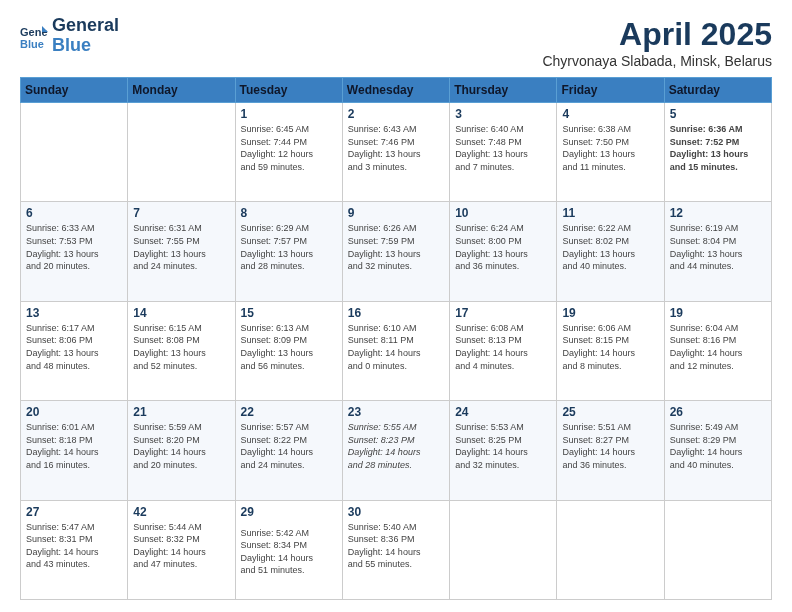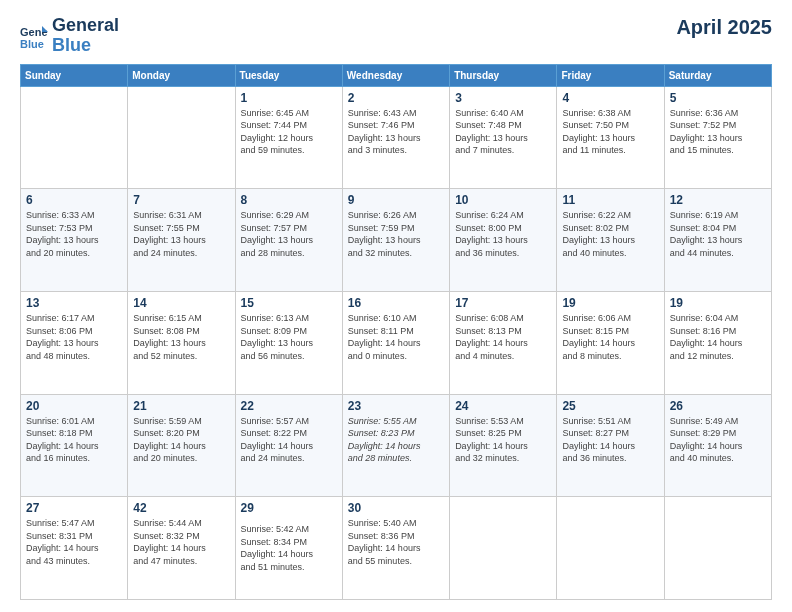--- a/index.html
+++ b/index.html
@@ -38,39 +38,39 @@
     }
     .logo-icon {
       width: 28px;
       height: 28px;
       margin-right: 4px;
     }
     .title-area {
       text-align: right;
     }
     .main-title {
-      font-size: 20px;
+      font-size: 32px;
       font-weight: bold;
       color: #1a3a5c;
     }
     .subtitle {
       font-size: 14px;
       color: #333;
     }
     .calendar {
       flex: 1;
       border: 1px solid #ccc;
       border-collapse: collapse;
       width: 100%;
       table-layout: fixed;
     }
     .calendar thead tr th {
       background-color: #3a7fc1;
-      color: #ffffff;
-      font-size: 10px;
+      color: #0f172a;
+      font-size: 12px;
       font-weight: bold;
       padding: 5px 4px;
       border: 1px solid #5a9fd4;
       text-align: left;
     }
     .calendar tbody tr td {
       border: 1px solid #ccc;
       vertical-align: top;
       padding: 4px 5px;
       font-size: 9.5px;
@@ -114,20 +114,21 @@
       </svg>
       <div>
         <div class="logo-text">
           <span>General</span>
           <span style="color:#3a7fc1">Blue</span>
         </div>
       </div>
     </div>
     <div class="title-area">
       <div class="main-title">April 2025</div>
+      <div class="subtitle">Chyrvonaya Slabada, Minsk, Belarus</div>
     </div>
   </div>
 
   <table class="calendar">
     <thead>
       <tr>
       <th>Sunday</th>
           <th>Monday</th>
           <th>Tuesday</th>
           <th>Wednesday</th>
@@ -163,21 +164,21 @@
           </td>
           <td>
             <span class="day-num">4</span>
             <div class="day-info" style="white-space: pre-line;">Sunrise: 6:38 AM
 Sunset: 7:50 PM
 Daylight: 13 hours
 and 11 minutes.</div>
           </td>
           <td>
             <span class="day-num">5</span>
-            <div class="day-info" style="white-space: pre-line;">Sunrise: 6:36 AM
+            <div class="day-info" style="white-space: pre-line; font-weight: bold;">Sunrise: 6:36 AM
 Sunset: 7:52 PM
 Daylight: 13 hours
 and 15 minutes.</div>
           </td>
         </tr>
         <tr>
           <td>
             <span class="day-num">6</span>
             <div class="day-info" style="white-space: pre-line;">Sunrise: 6:33 AM
 Sunset: 7:53 PM

